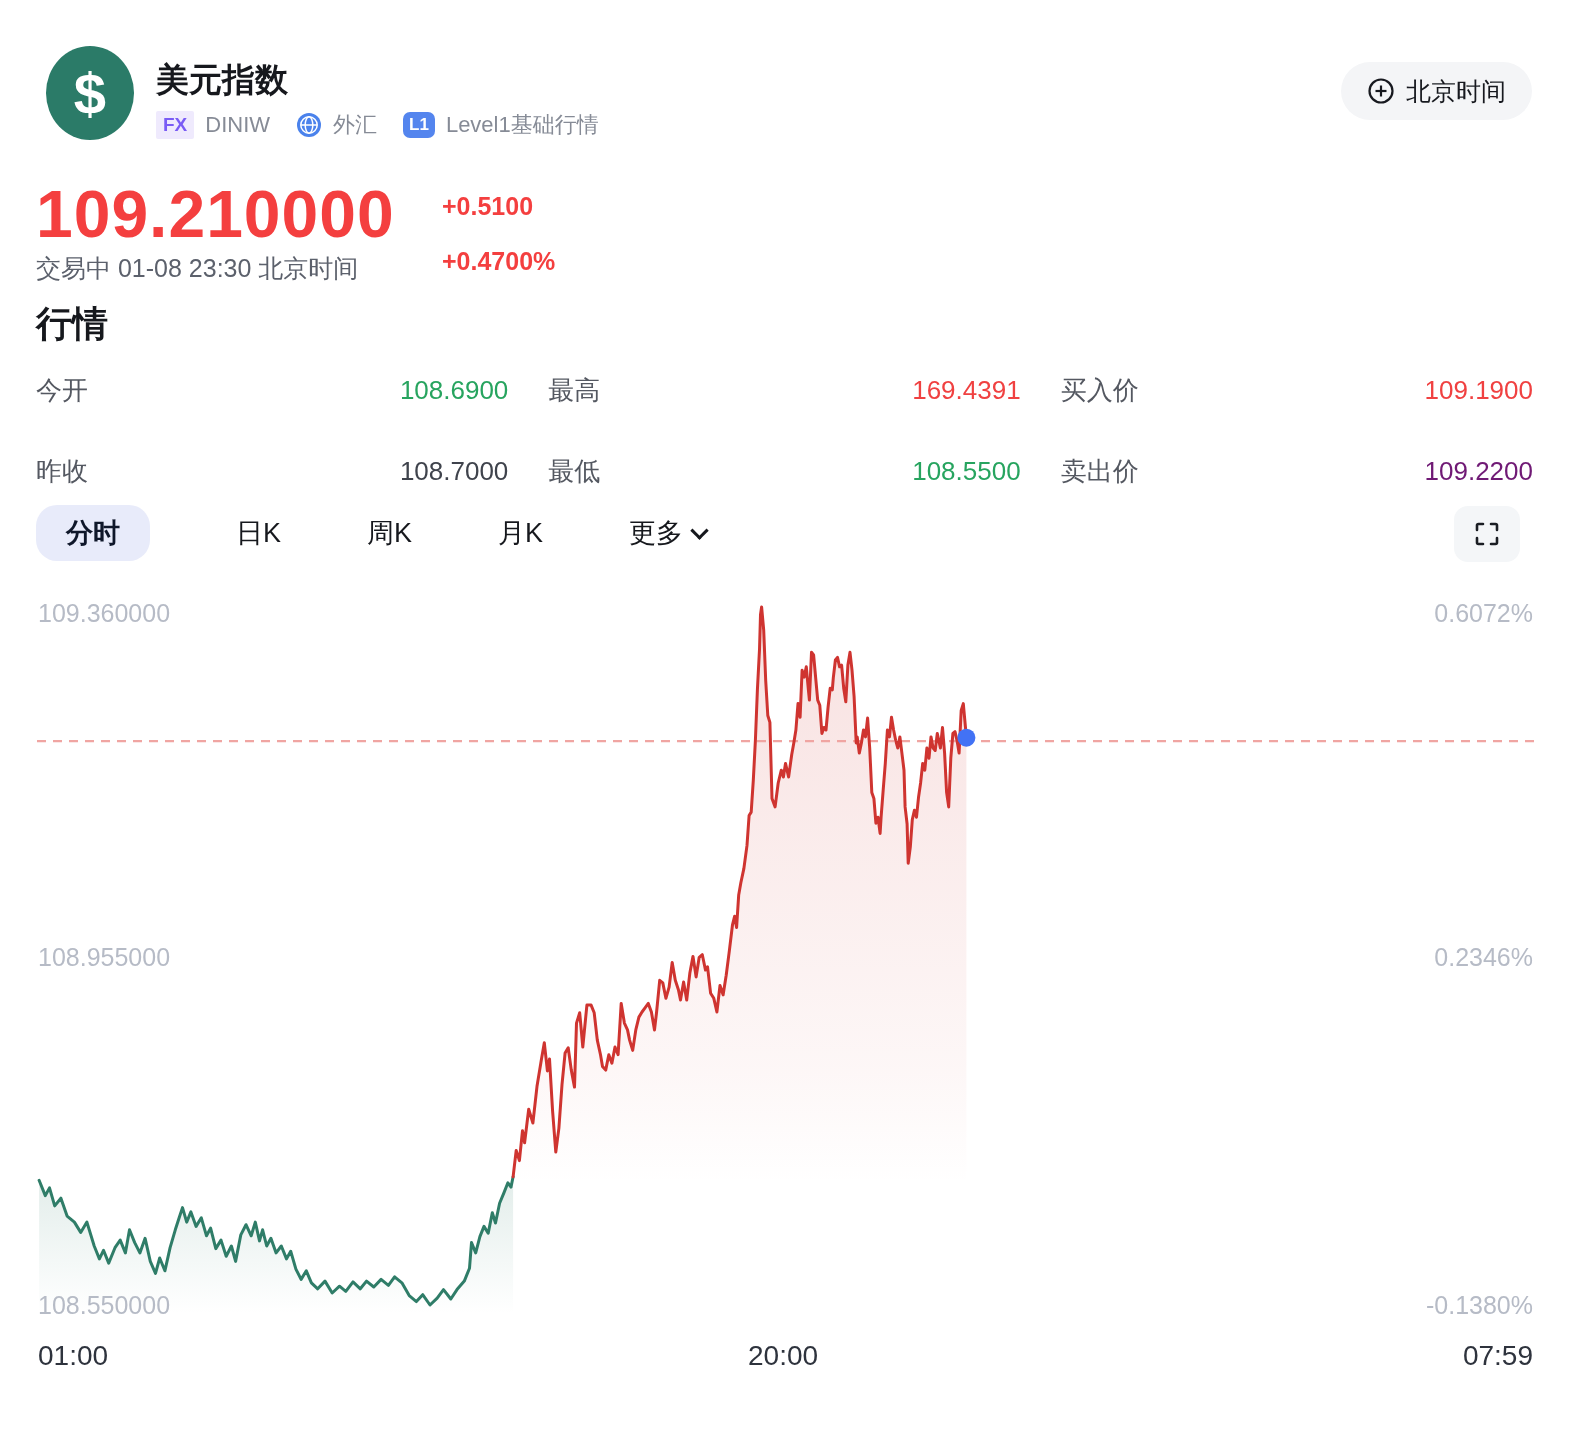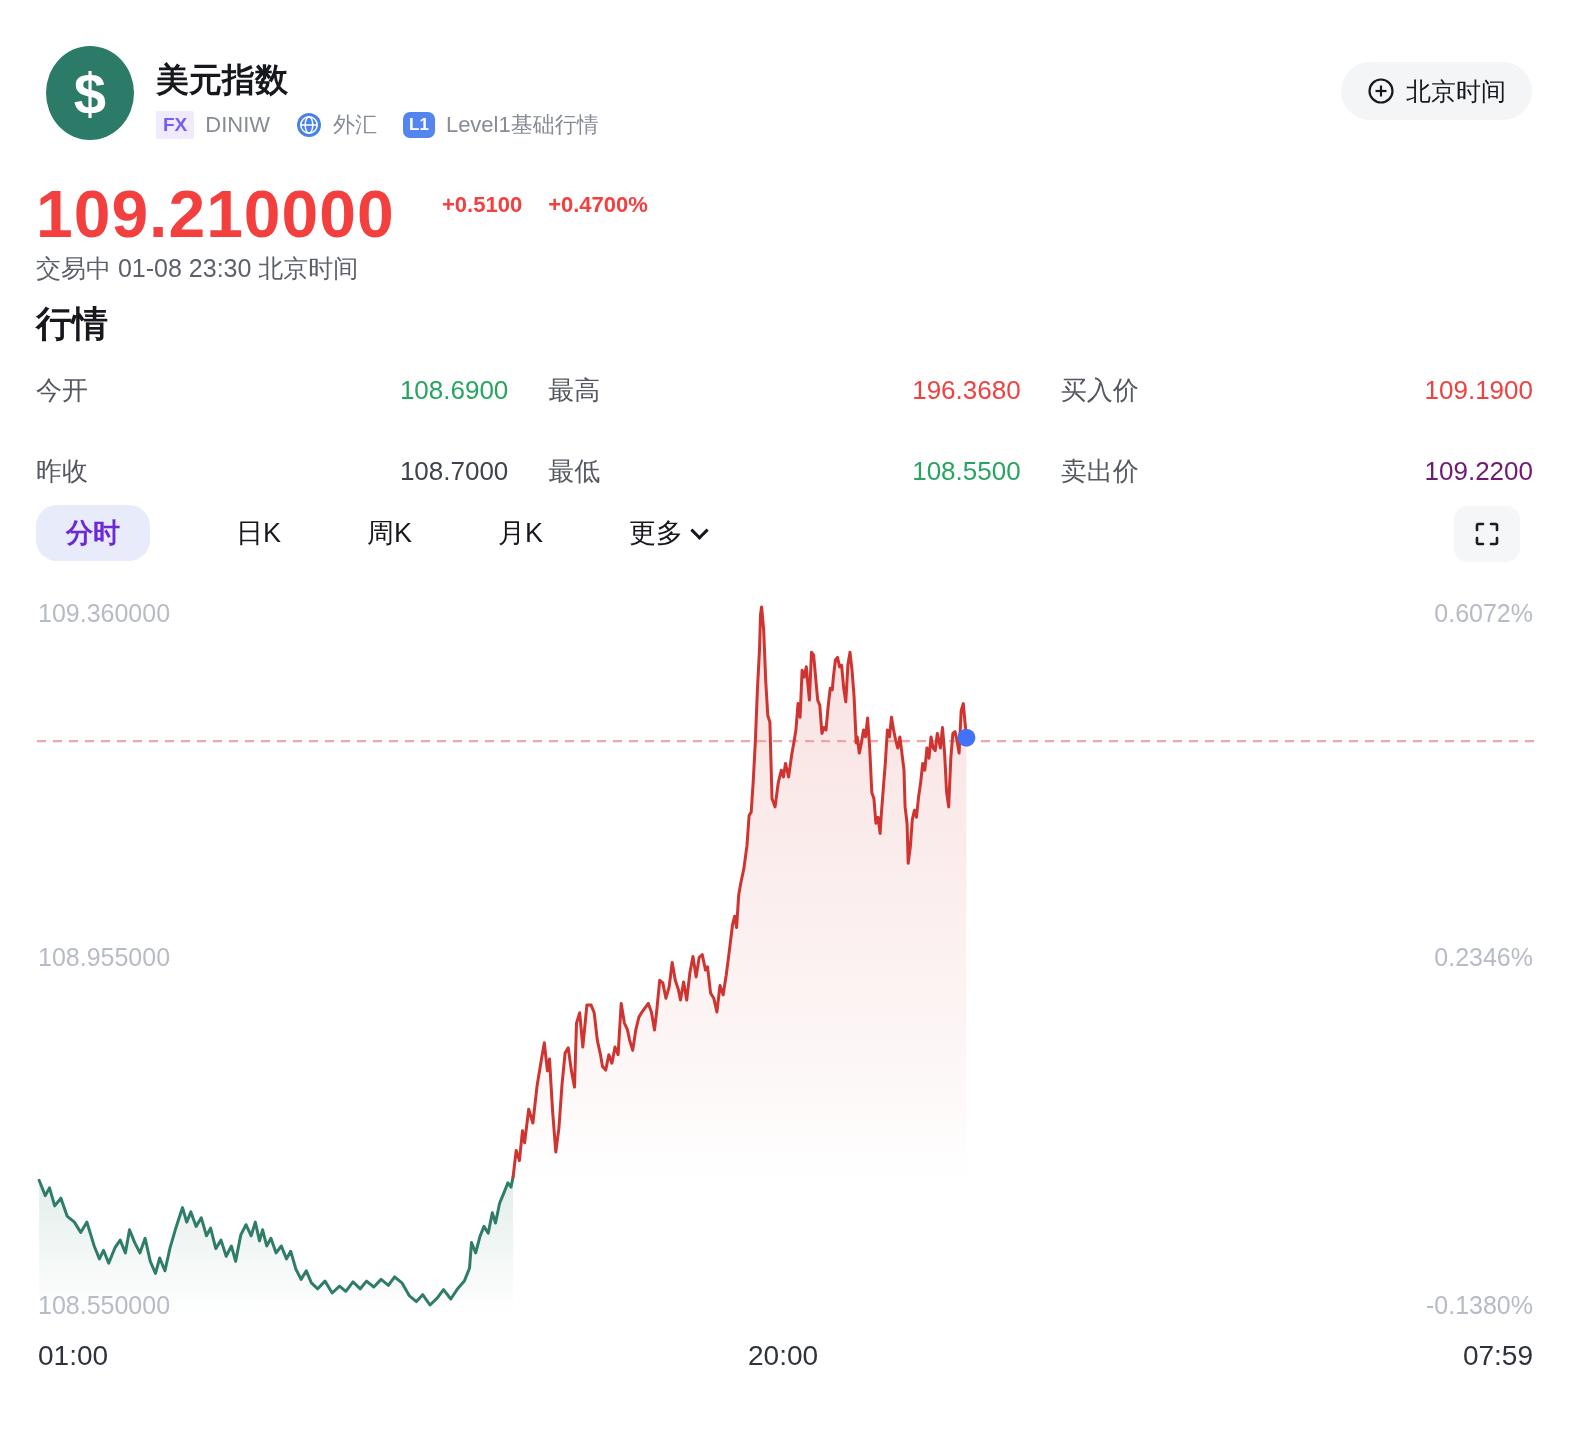--- a/index.html
+++ b/index.html
@@ -22,37 +22,37 @@
   .gap8 { width:4px; }
 
   .add-btn { position:absolute; right:38px; top:62px; height:58px; padding:0 26px;
     border-radius:29px; background:#f4f5f7; display:flex; align-items:center; gap:11px;
     font-size:25px; color:#17191f; cursor:pointer; border:none; }
 
   
   .price { position:absolute; left:36px; top:168px; font-size:66px; font-weight:700;
     color:#f43f3f; letter-spacing:1px;margin-top:8px; }
   .changes { position:absolute; left:442px; top:192px; display:flex; gap:26px;
-    font-size:22px; font-weight:600; color:#f43f3f; }
+    font-size:25px; font-weight:600; color:#f43f3f;flex-direction:column; }
   .status { position:absolute; left:36px; top:252px; font-size:25px; color:#5c616c; }
 
   .section-title { position:absolute; left:36px; top:300px; font-size:36px; font-weight:700; }
 
   
   .stats { position:absolute; left:36px; top:370px; width:1497px;
     display:grid; grid-template-columns:1fr 1fr 1fr; column-gap:95px; row-gap:16px;gap:40px; }
   .stat-cell { display:flex; justify-content:space-between; align-items:center; height:41px;
     font-size:26px; }
   .stat-label { color:#545861; }
   .stat-value { font-weight:400; }
 
   
   .tabs { position:absolute; left:36px; top:504px; display:flex; align-items:center; height:58px; }
   .tab-pill { height:56px; padding:0 30px; border-radius:21px; background:#e8ebfa;
-    color:#6d28d9; font-size:27px; font-weight:600; display:flex; align-items:center; cursor:pointer; }
+    color:#0f172a; font-size:27px; font-weight:600; display:flex; align-items:center; cursor:pointer; }
   .tab { margin-left:86px; font-size:27px; color:#16181d; cursor:pointer; display:flex; align-items:center; }
   .chev { width:13px; height:13px; border-right:3px solid #16181d; border-bottom:3px solid #16181d;
     transform:rotate(45deg) translate(-2px,-2px); margin-left:10px; display:inline-block; }
   .fs-btn { position:absolute; right:50px; top:506px; width:66px; height:56px; border-radius:14px;
     background:#f4f6f8; display:flex; align-items:center; justify-content:center; cursor:pointer; border:none; }
 
   
   .chart-wrap { position:absolute; left:37px; top:600px; width:1497px; height:745px; }
   .axis-label { position:absolute; font-size:25px; color:#b6bbc6; line-height:26px; }
   .axis-label.right { text-align:right; }
@@ -101,21 +101,21 @@
 
   <div class="section-title">行情</div>
 
   <div class="stats">
     <div class="stat-cell">
       <span class="stat-label">今开</span>
       <span class="stat-value" style="color: rgb(39, 164, 95);">108.6900</span>
     </div>
     <div class="stat-cell">
       <span class="stat-label">最高</span>
-      <span class="stat-value" style="color: rgb(240, 65, 65);">196.3680</span>
+      <span class="stat-value" style="color: rgb(240, 65, 65);">169.4391</span>
     </div>
     <div class="stat-cell">
       <span class="stat-label">买入价</span>
       <span class="stat-value" style="color: rgb(240, 65, 65);">109.1900</span>
     </div>
     <div class="stat-cell">
       <span class="stat-label">昨收</span>
       <span class="stat-value" style="color: rgb(63, 67, 76);">108.7000</span>
     </div>
     <div class="stat-cell">

